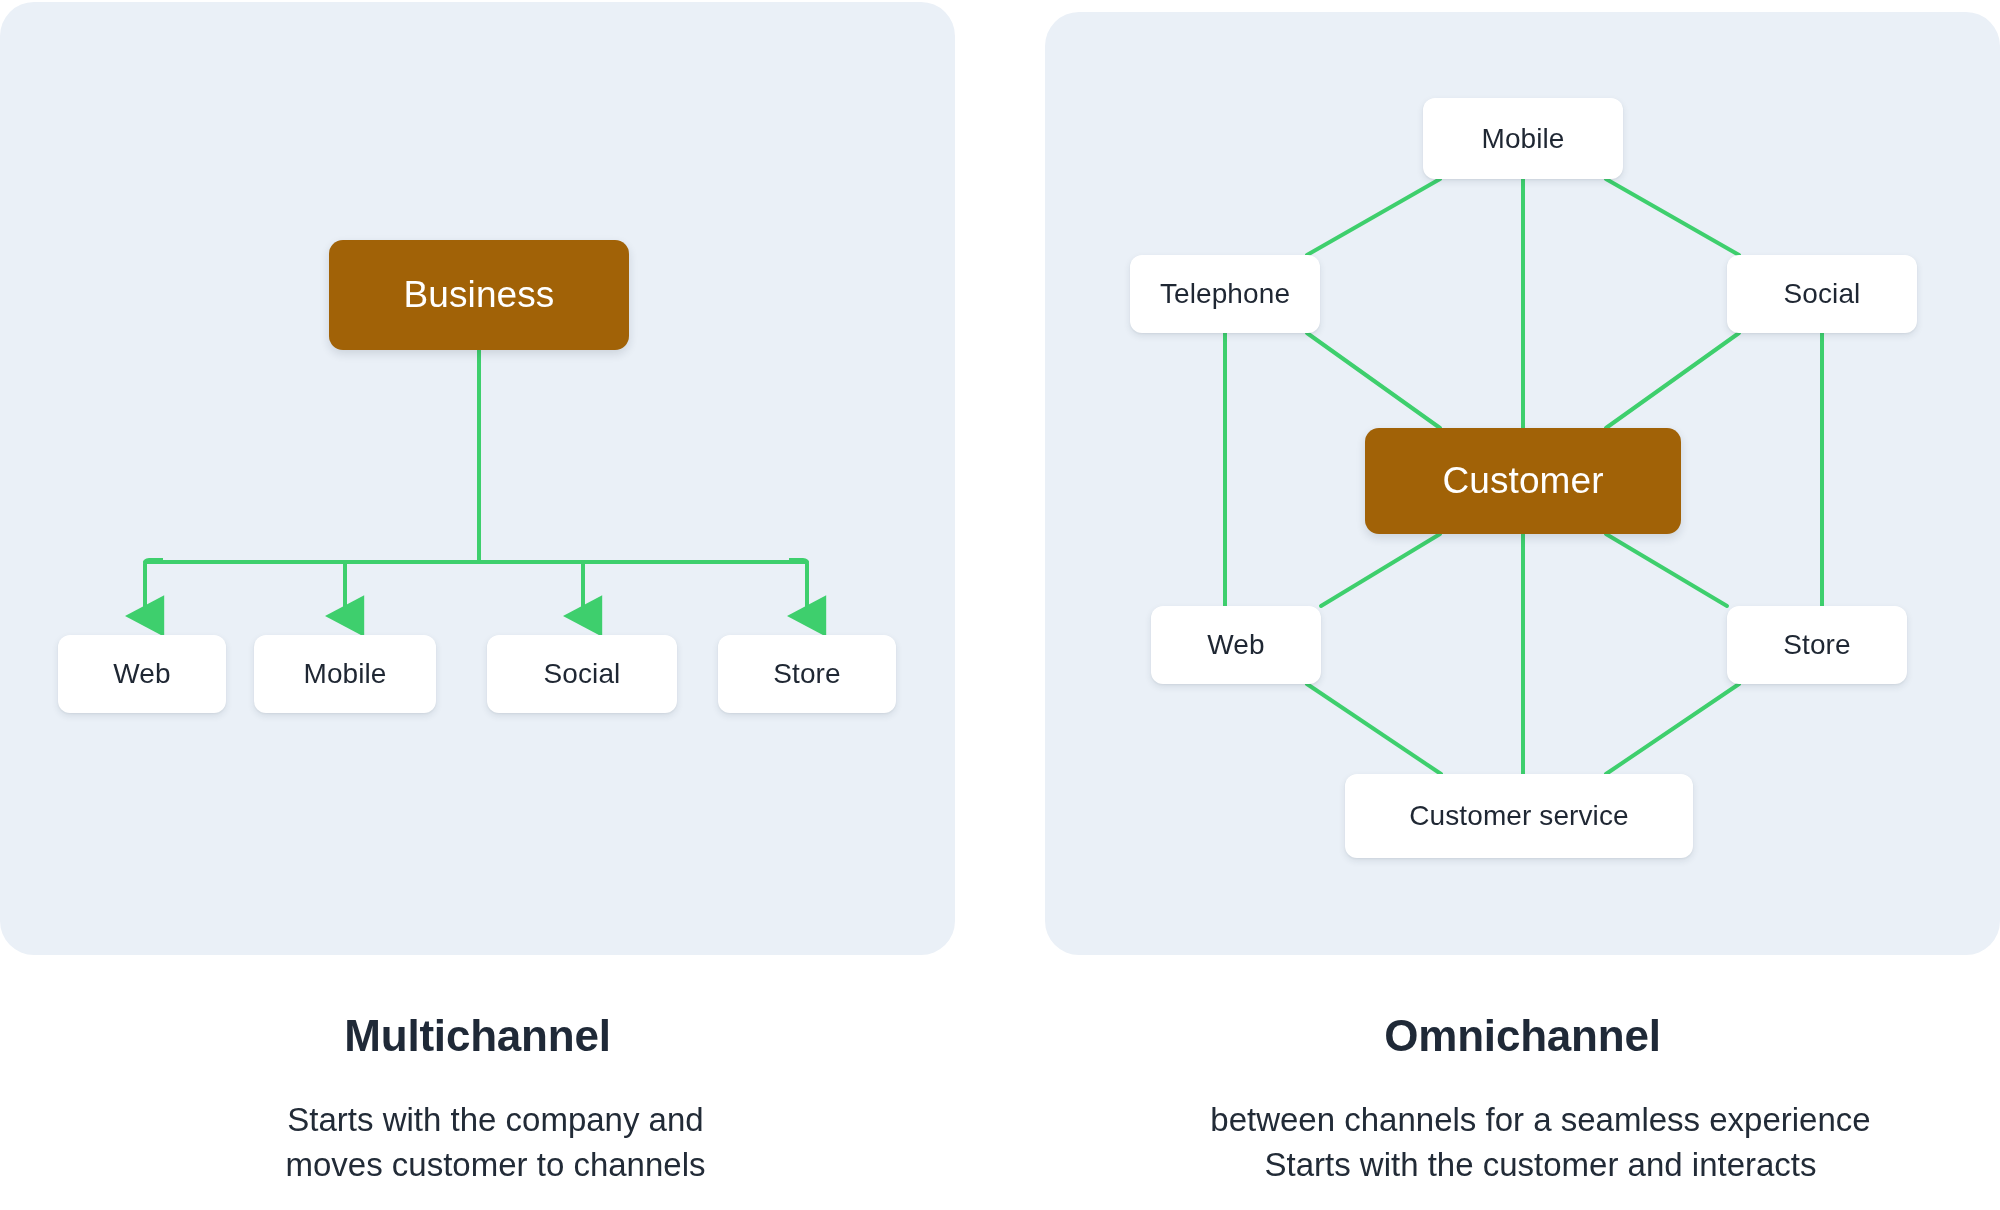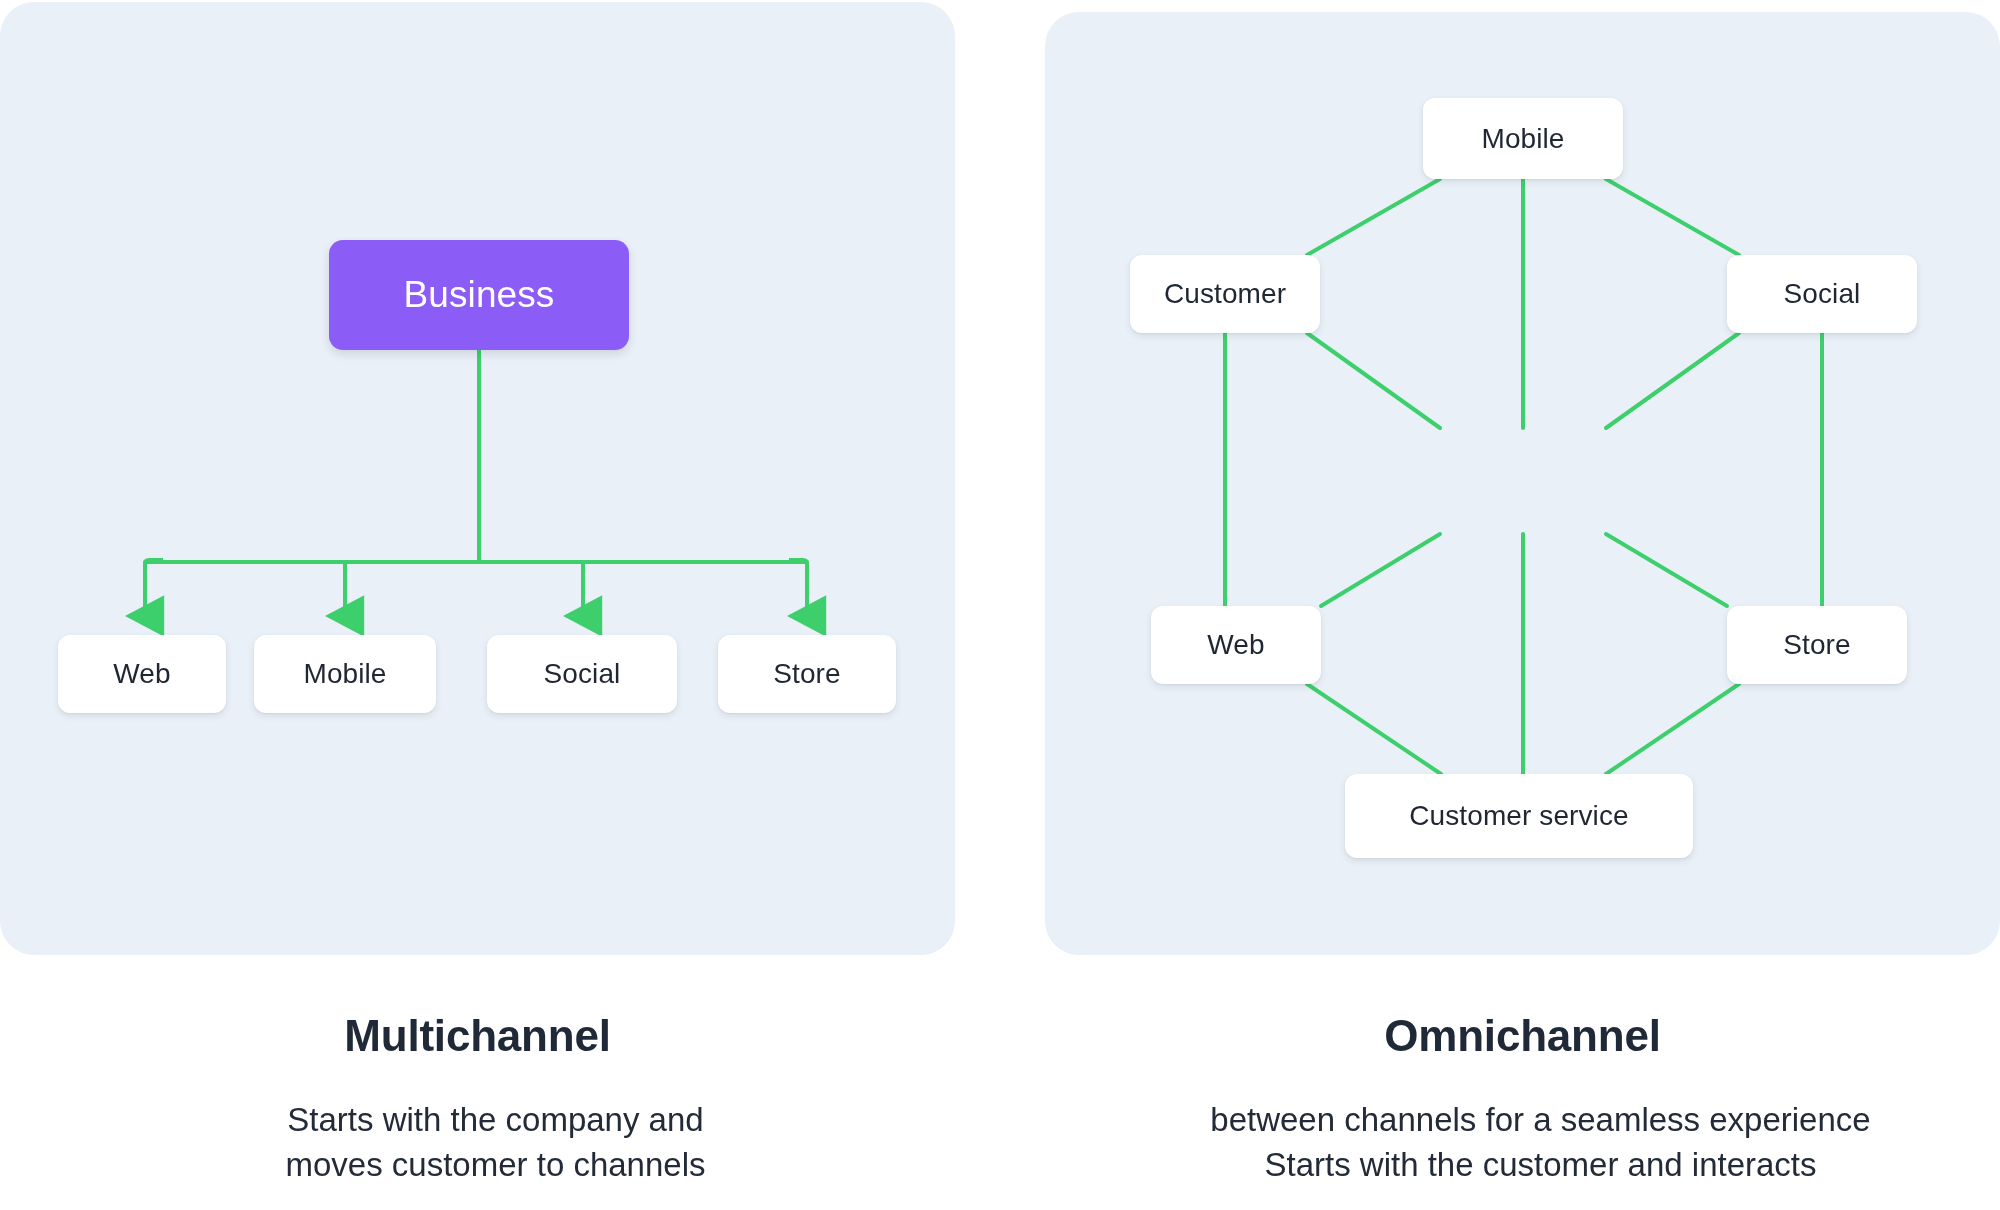--- a/index.html
+++ b/index.html
@@ -51,21 +51,21 @@
     background: #ffffff;
     color: #1f2733;
     font-size: 28px;
     font-weight: 400;
     letter-spacing: 0.1px;
     box-shadow: 0 3px 7px rgba(31, 45, 66, 0.10), 0 1px 2px rgba(31,45,66,0.06);
     white-space: nowrap;
     z-index: 3;
   }
   .node.primary {
-    background: #8b5cf6;
+    background: #a16207;
     color: #ffffff;
     font-size: 37px;
     border-radius: 14px;
     box-shadow: 0 4px 10px rgba(31, 45, 66, 0.14);
   }
 
   
   #node-business   { left: 329px;  top: 238px; width: 300px; height: 110px; }
   #node-l-web      { left: 58px;   top: 633px; width: 168px; height: 78px; }
   #node-l-mobile   { left: 254px;  top: 633px; width: 182px; height: 78px; }
@@ -174,26 +174,29 @@
         <path d="M694,321 L561,416"></path>
         <path d="M276,594 L395,522"></path>
         <path d="M682,594 L561,522"></path>
       </g>
     </svg>
 
     <div class="node" id="node-r-mobile">
       <span>Mobile</span>
     </div>
     <div class="node" id="node-r-telephone">
-      <span>Customer</span>
+      <span>Telephone</span>
     </div>
     <div class="node" id="node-r-social">
       <span>Social</span>
     </div>
 
+    <div class="node primary" id="node-customer">
+      <span>Customer</span>
+    </div>
 
     <div class="node" id="node-r-web">
       <span>Web</span>
     </div>
     <div class="node" id="node-r-store">
       <span>Store</span>
     </div>
     <div class="node" id="node-r-service">
       <span>Customer service</span>
     </div>

